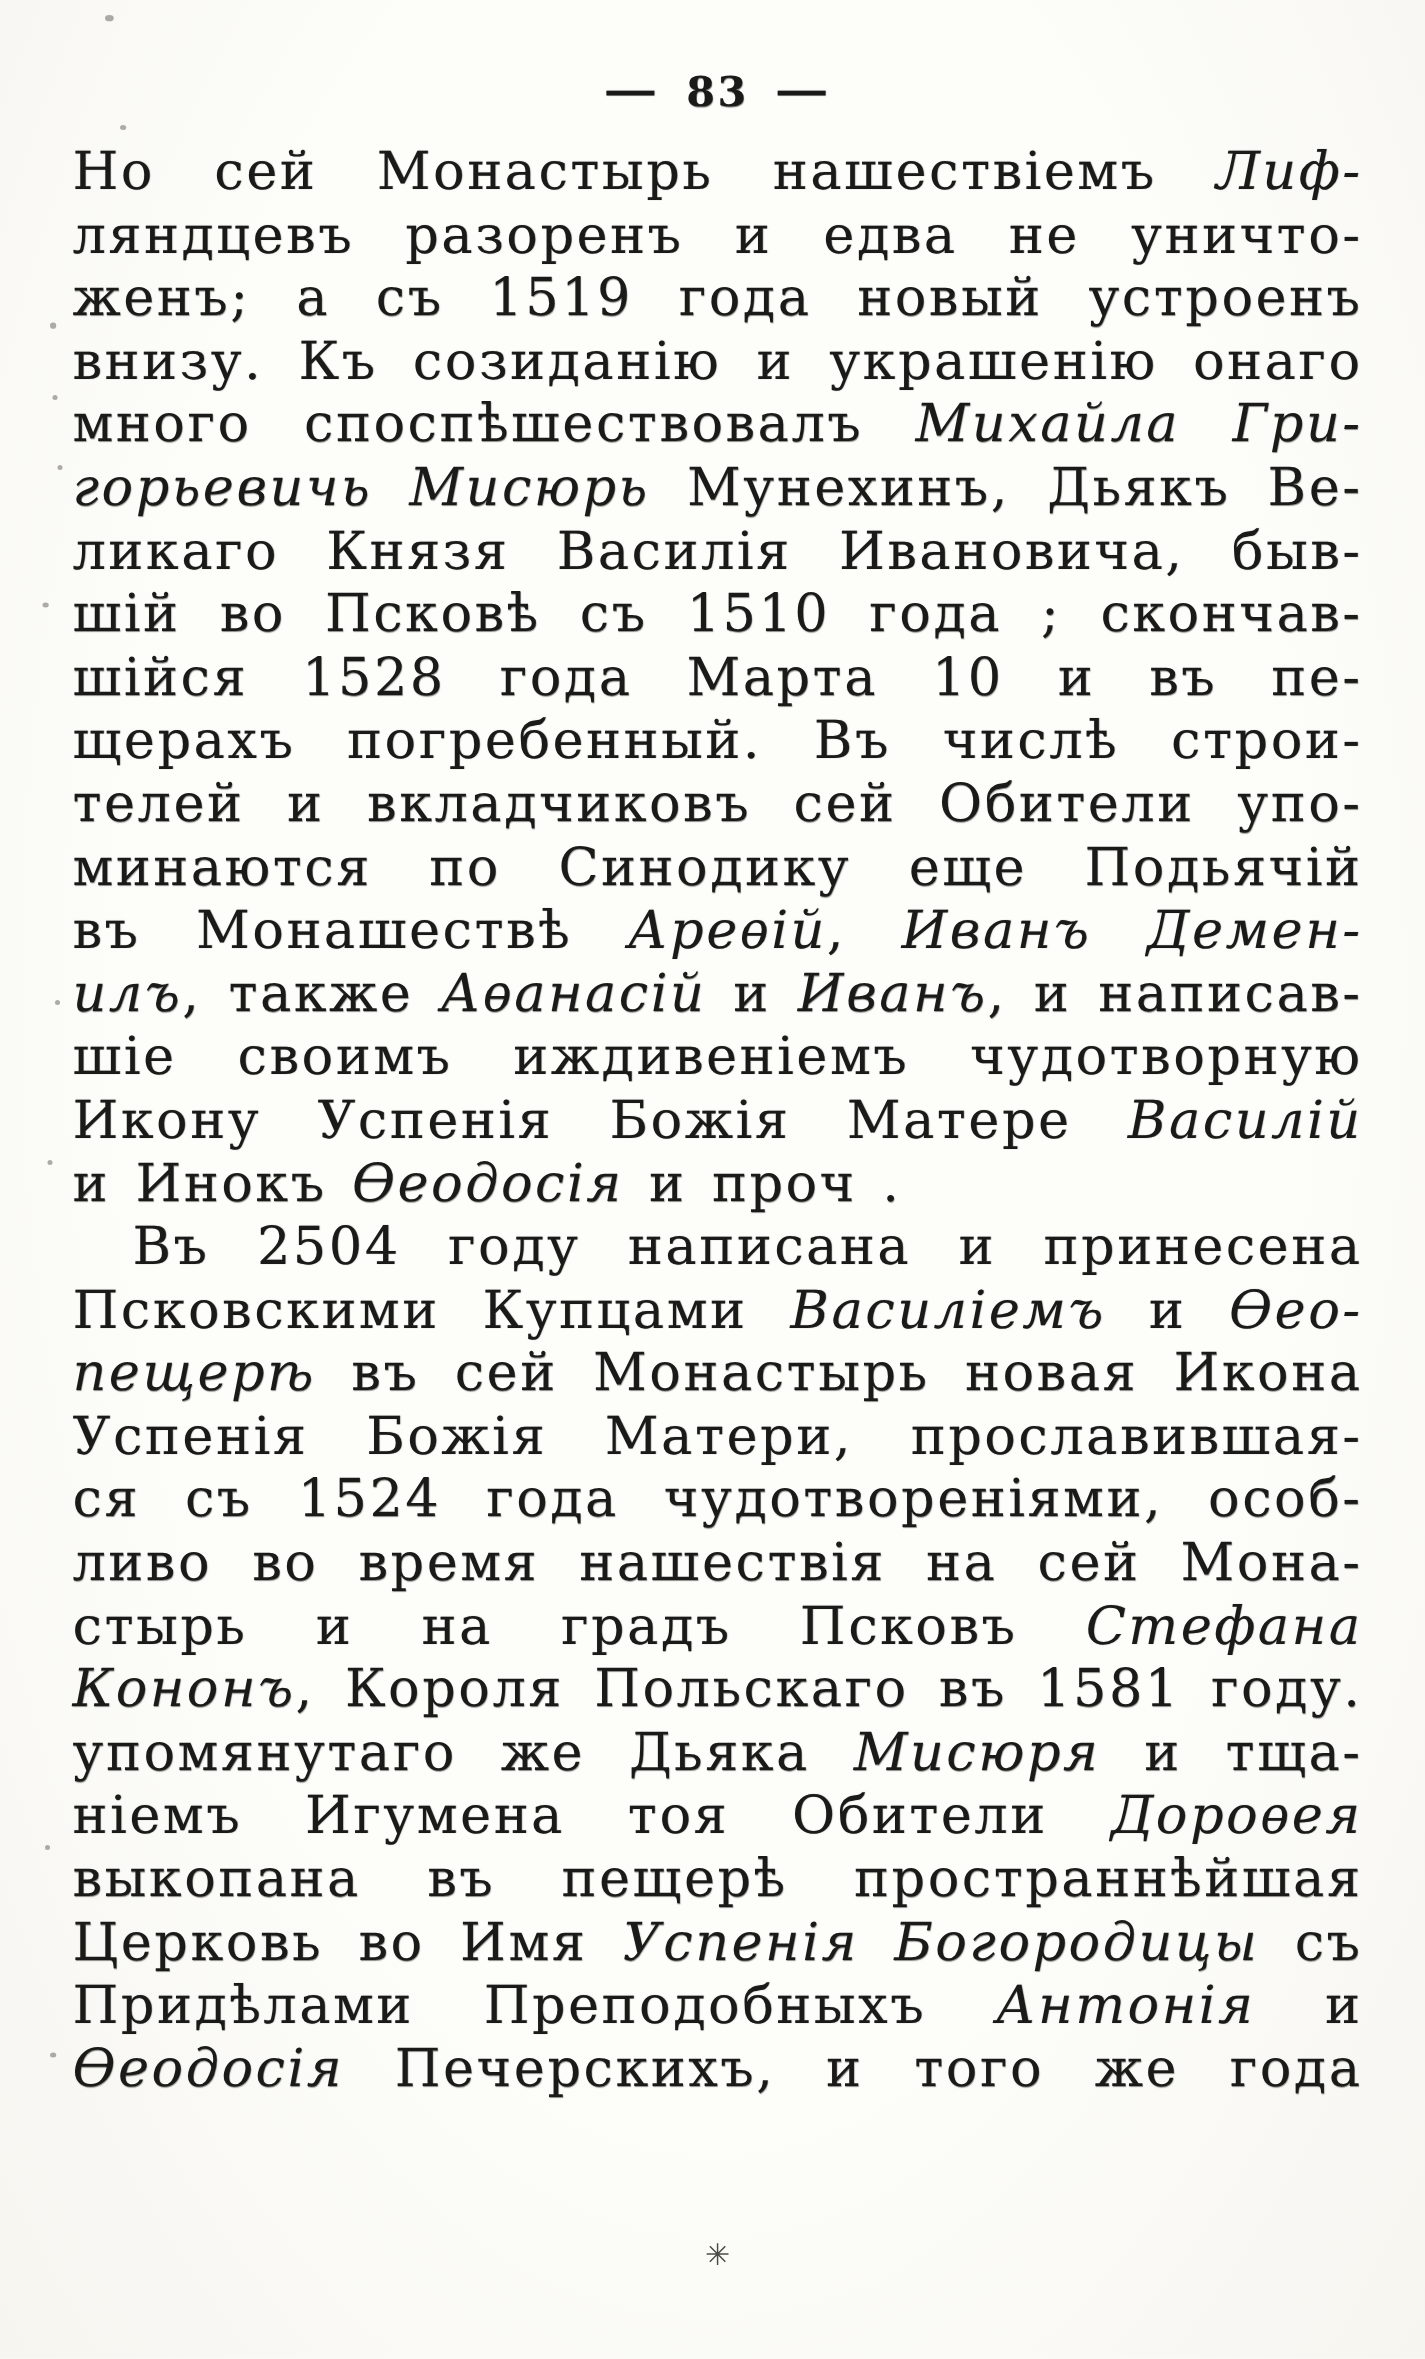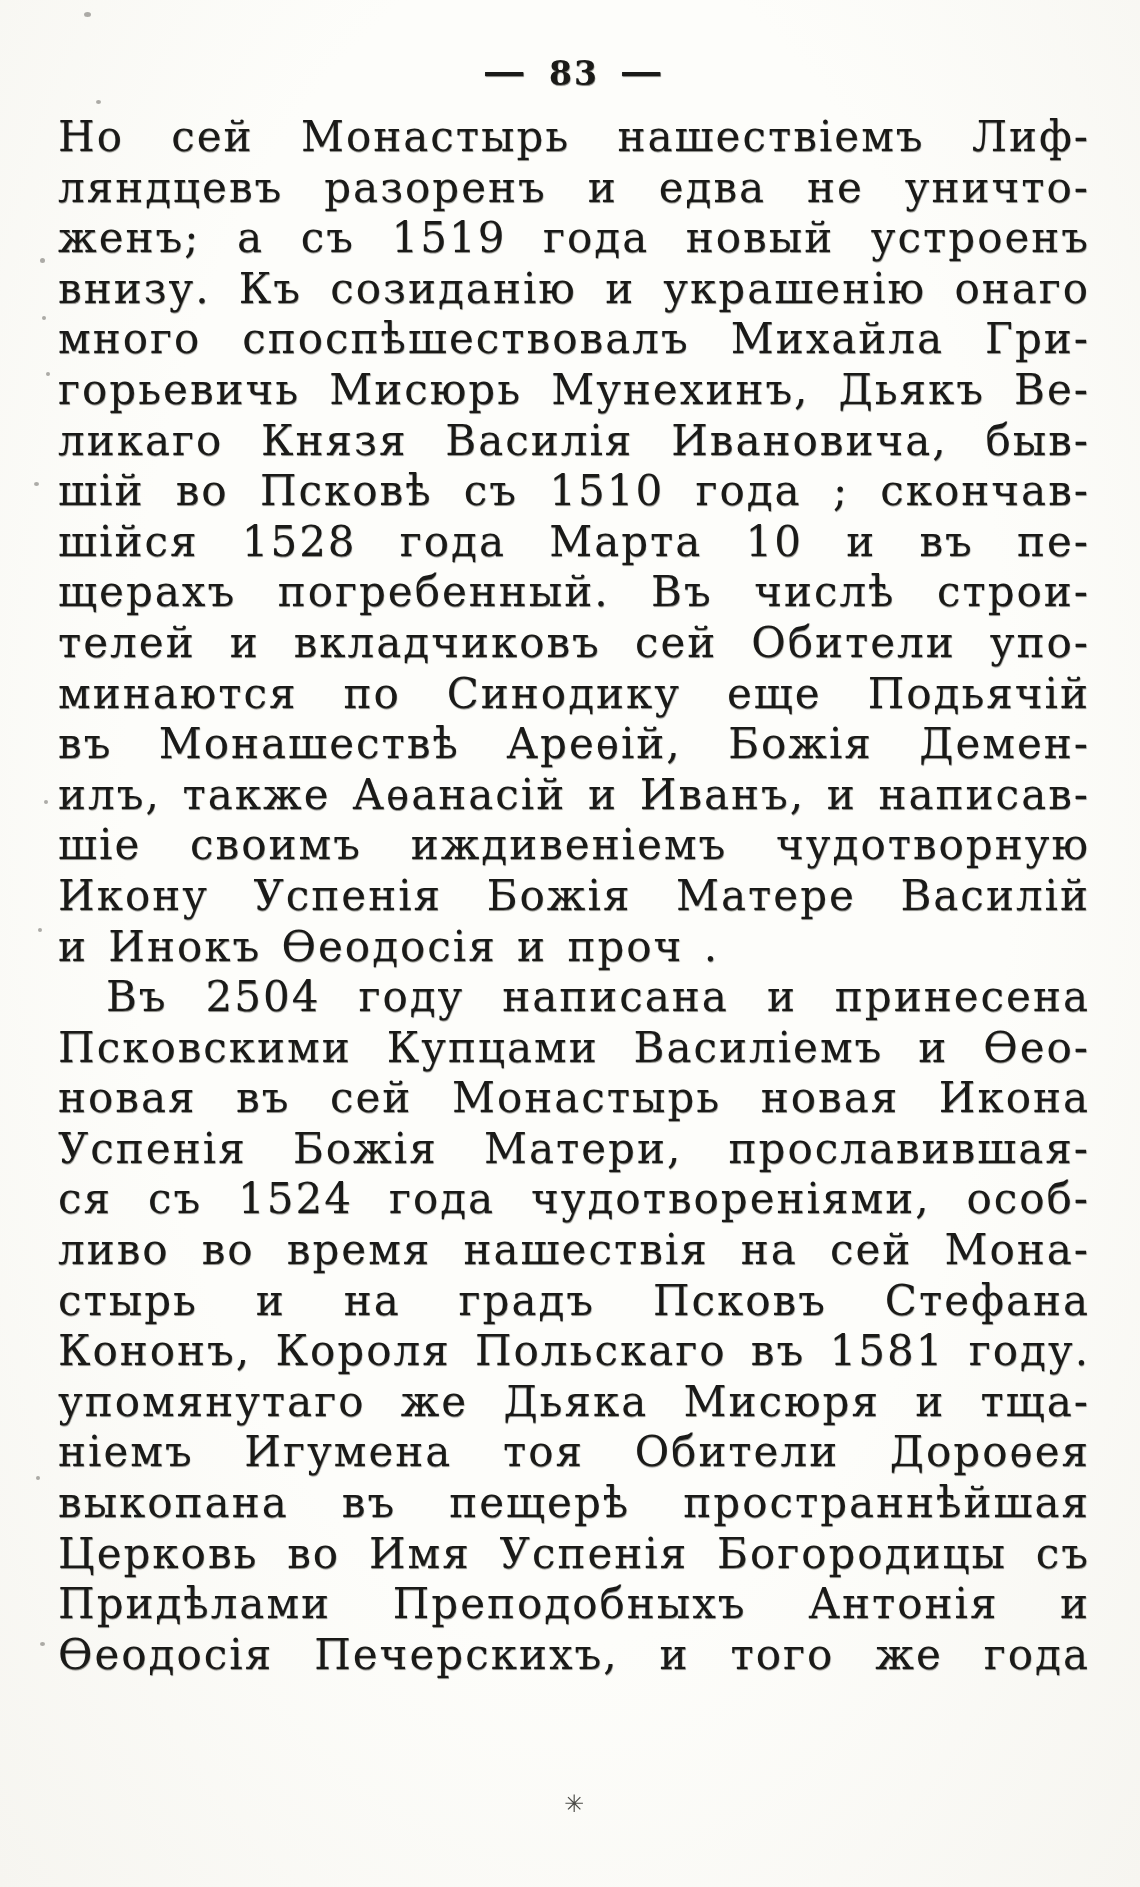--- a/index.html
+++ b/index.html
@@ -56,20 +56,21 @@
     text-align-last: justify;
   }
   .line.short {
     text-align: left;
     text-align-last: left;
   }
   .line.indent {
     text-indent: 48px;
   }
   .it {
+    font-style: italic;
   }
   .footer-mark {
     position: absolute;
     top: 1790px;
     left: 58px;
     width: 1032px;
     text-align: center;
     font-size: 24px;
     color: #2c2c28;
     font-family: "DejaVu Sans", "Liberation Sans", sans-serif;
@@ -107,28 +108,28 @@
       <div class="line"><span>женъ; а съ 1519 года новый устроенъ</span></div>
       <div class="line"><span>внизу. Къ созиданію и украшенію онаго</span></div>
       <div class="line"><span>много споспѣшествовалъ </span><span class="it">Михайла Гри-</span></div>
       <div class="line"><span class="it">горьевичь Мисюрь</span><span> Мунехинъ, Дьякъ Ве-</span></div>
       <div class="line"><span>ликаго Князя Василія Ивановича, быв-</span></div>
       <div class="line"><span>шій во Псковѣ съ 1510 года ; скончав-</span></div>
       <div class="line"><span>шійся 1528 года Марта 10 и въ пе-</span></div>
       <div class="line"><span>щерахъ погребенный. Въ числѣ строи-</span></div>
       <div class="line"><span>телей и вкладчиковъ сей Обители упо-</span></div>
       <div class="line"><span>минаются по Синодику еще Подьячій</span></div>
-      <div class="line"><span>въ Монашествѣ </span><span class="it">Ареѳій</span><span>, </span><span class="it">Божія Демен-</span></div>
+      <div class="line"><span>въ Монашествѣ </span><span class="it">Ареѳій</span><span>, </span><span class="it">Иванъ Демен-</span></div>
       <div class="line"><span class="it">илъ</span><span>, также </span><span class="it">Аѳанасій</span><span> и </span><span class="it">Иванъ</span><span>, и написав-</span></div>
       <div class="line"><span>шіе своимъ иждивеніемъ чудотворную</span></div>
       <div class="line"><span>Икону Успенія Божія Матере </span><span class="it">Василій</span></div>
       <div class="line short"><span>и Инокъ </span><span class="it">Ѳеодосія</span><span> и проч .</span></div>
       <div class="line indent"><span>Въ 2504 году написана и принесена</span></div>
       <div class="line"><span>Псковскими Купцами </span><span class="it">Василіемъ</span><span> и </span><span class="it">Ѳео-</span></div>
-      <div class="line"><span class="it">новая</span><span> въ сей Монастырь новая Икона</span></div>
+      <div class="line"><span class="it">пещерѣ</span><span> въ сей Монастырь новая Икона</span></div>
       <div class="line"><span>Успенія Божія Матери, прославившая-</span></div>
       <div class="line"><span>ся съ 1524 года чудотвореніями, особ-</span></div>
       <div class="line"><span>ливо во время нашествія на сей Мона-</span></div>
       <div class="line"><span>стырь и на градъ Псковъ </span><span class="it">Стефана</span></div>
       <div class="line"><span class="it">Кононъ</span><span>, Короля Польскаго въ 1581 году.</span></div>
       <div class="line"><span>упомянутаго же Дьяка </span><span class="it">Мисюря</span><span> и тща-</span></div>
       <div class="line"><span>ніемъ Игумена тоя Обители </span><span class="it">Дороѳея</span></div>
       <div class="line"><span>выкопана въ пещерѣ пространнѣйшая</span></div>
       <div class="line"><span>Церковь во Имя </span><span class="it">Успенія Богородицы</span><span> съ</span></div>
       <div class="line"><span>Придѣлами Преподобныхъ </span><span class="it">Антонія</span><span> и</span></div>

